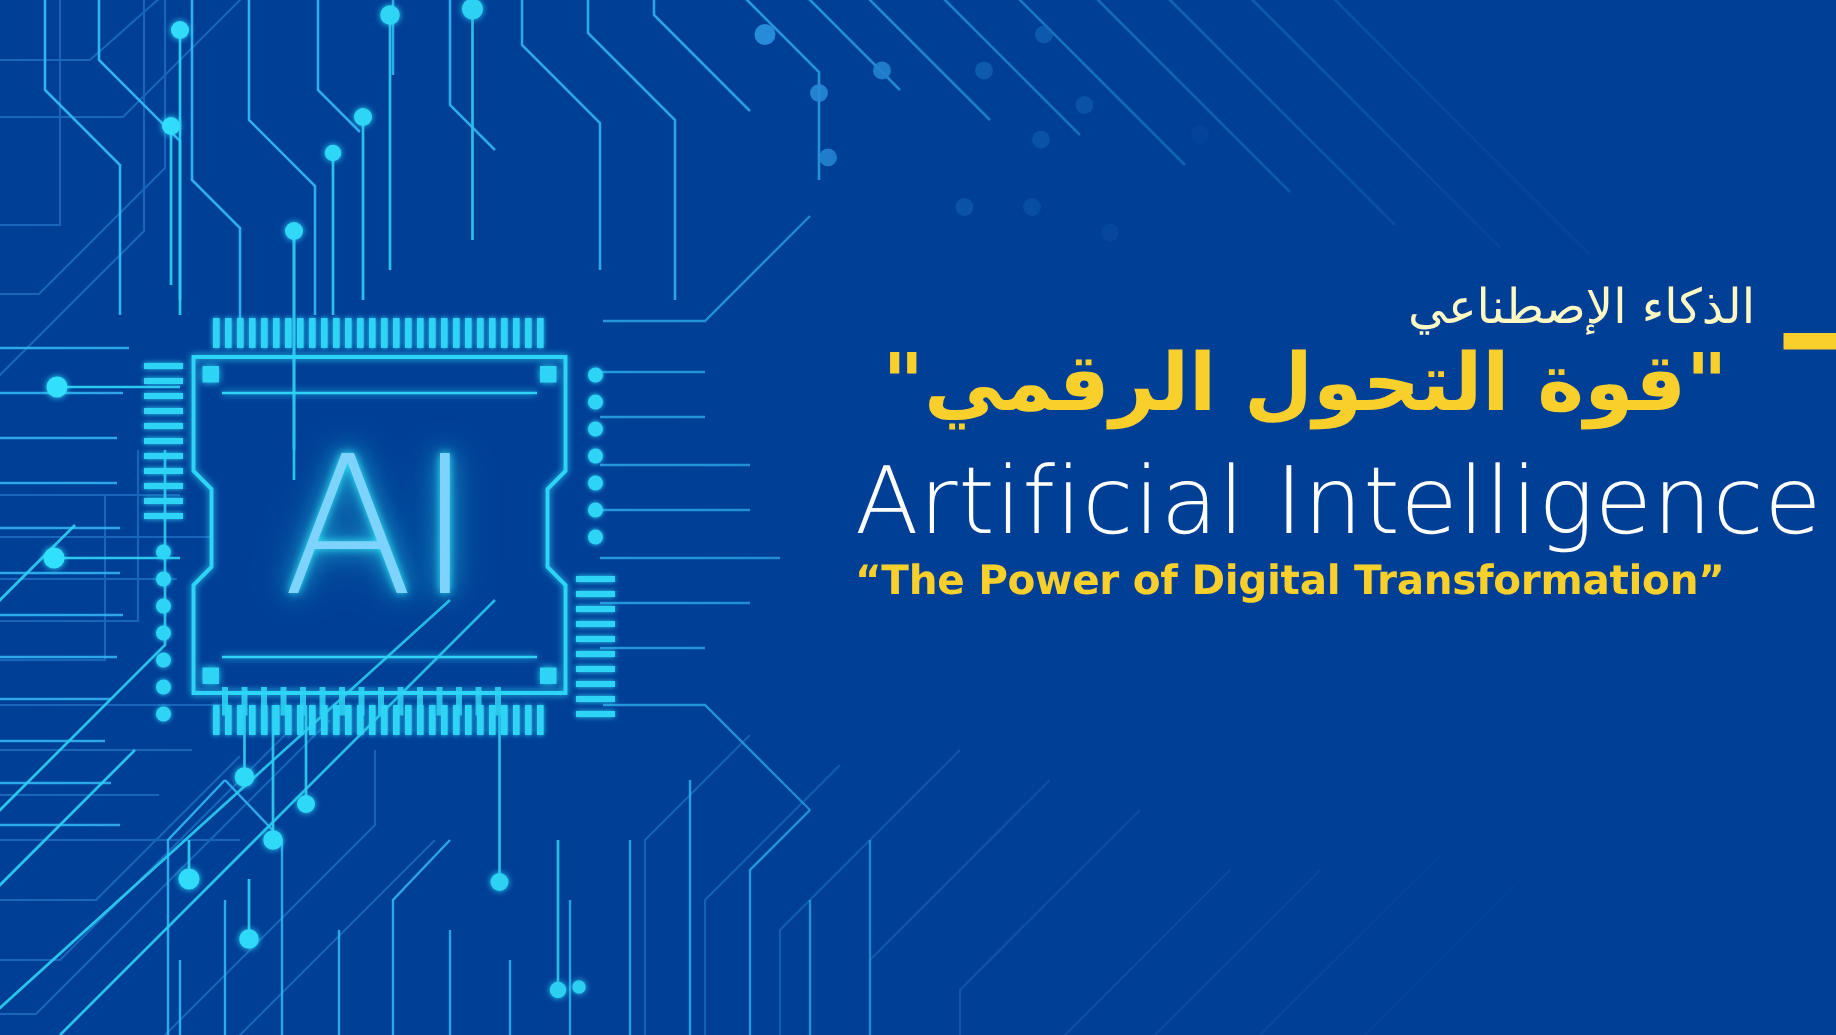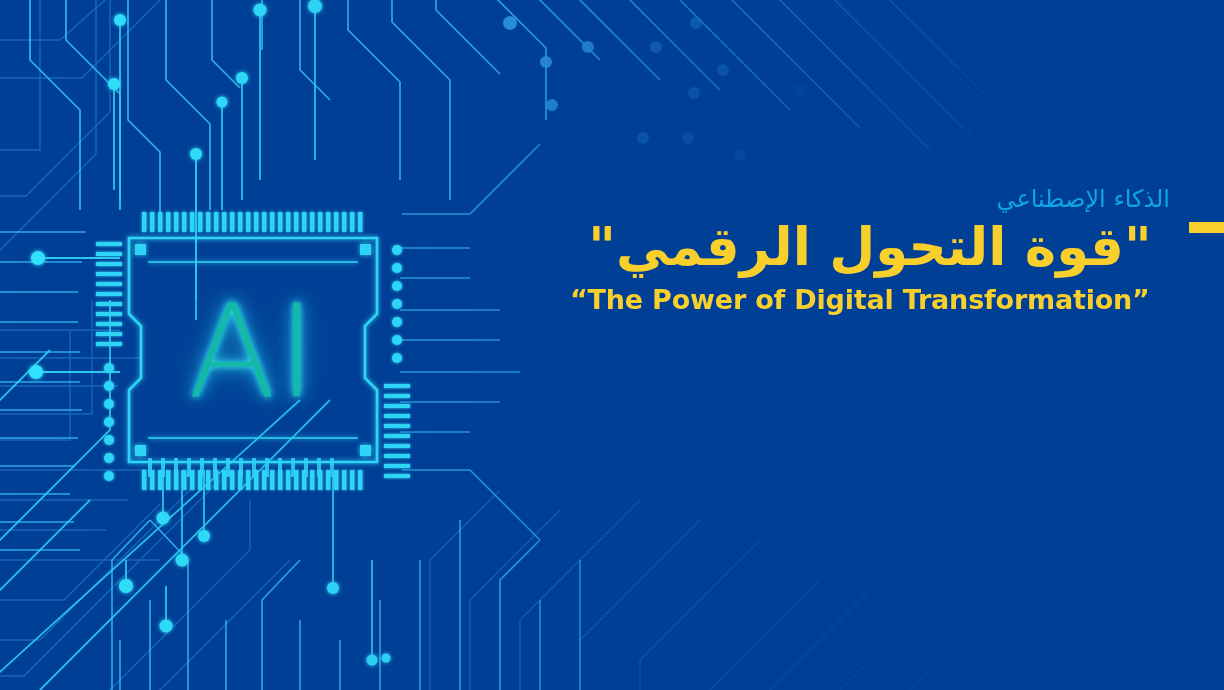--- a/index.html
+++ b/index.html
@@ -42,42 +42,42 @@
     position: absolute;
     left: 0; top: 0;
     width: 330px; height: 290px;
     display: flex;
     align-items: center;
     justify-content: center;
     font-family: "DejaVu Sans", sans-serif;
     font-weight: 300;
     font-size: 128px;
     letter-spacing: 2px;
-    color: #14b8a6;
+    color: #7dd3fc;
     text-shadow:
       0 0 6px rgba(52,240,255,0.95),
       0 0 16px rgba(52,240,255,0.75),
       0 0 34px rgba(52,240,255,0.45);
     padding-bottom: 6px;
     user-select: none;
   }
 
   
   .text-block {
     position: absolute;
     right: 54px;
     top: 186px;
     width: 600px;
     text-align: right;
   }
   .ar-eyebrow {
     font-family: "DejaVu Sans", sans-serif;
-    font-size: 24px;
+    font-size: 32px;
     font-weight: 400;
-    color: #0ea5e9;
+    color: #fef9c3;
     direction: rtl;
     line-height: 1.15;
     letter-spacing: 0px;
     white-space: nowrap;
     margin: 0 0 2px 0;
   }
   .ar-headline {
     font-family: "DejaVu Sans", sans-serif;
     font-size: 53px;
     font-weight: bold;
@@ -497,16 +497,17 @@
     </svg>
 
     <div class="ai-letters">AI</div>
   </div>
 
   <div class="accent-dash"></div>
 
   <div class="text-block">
     <div class="ar-eyebrow">الذكاء الإصطناعي</div>
     <div class="ar-headline">"قوة التحول الرقمي"</div>
+    <div class="en-title">Artificial Intelligence</div>
     <div class="en-sub">“The Power of Digital Transformation”</div>
   </div>
 
 </div>
 
 </body></html>

